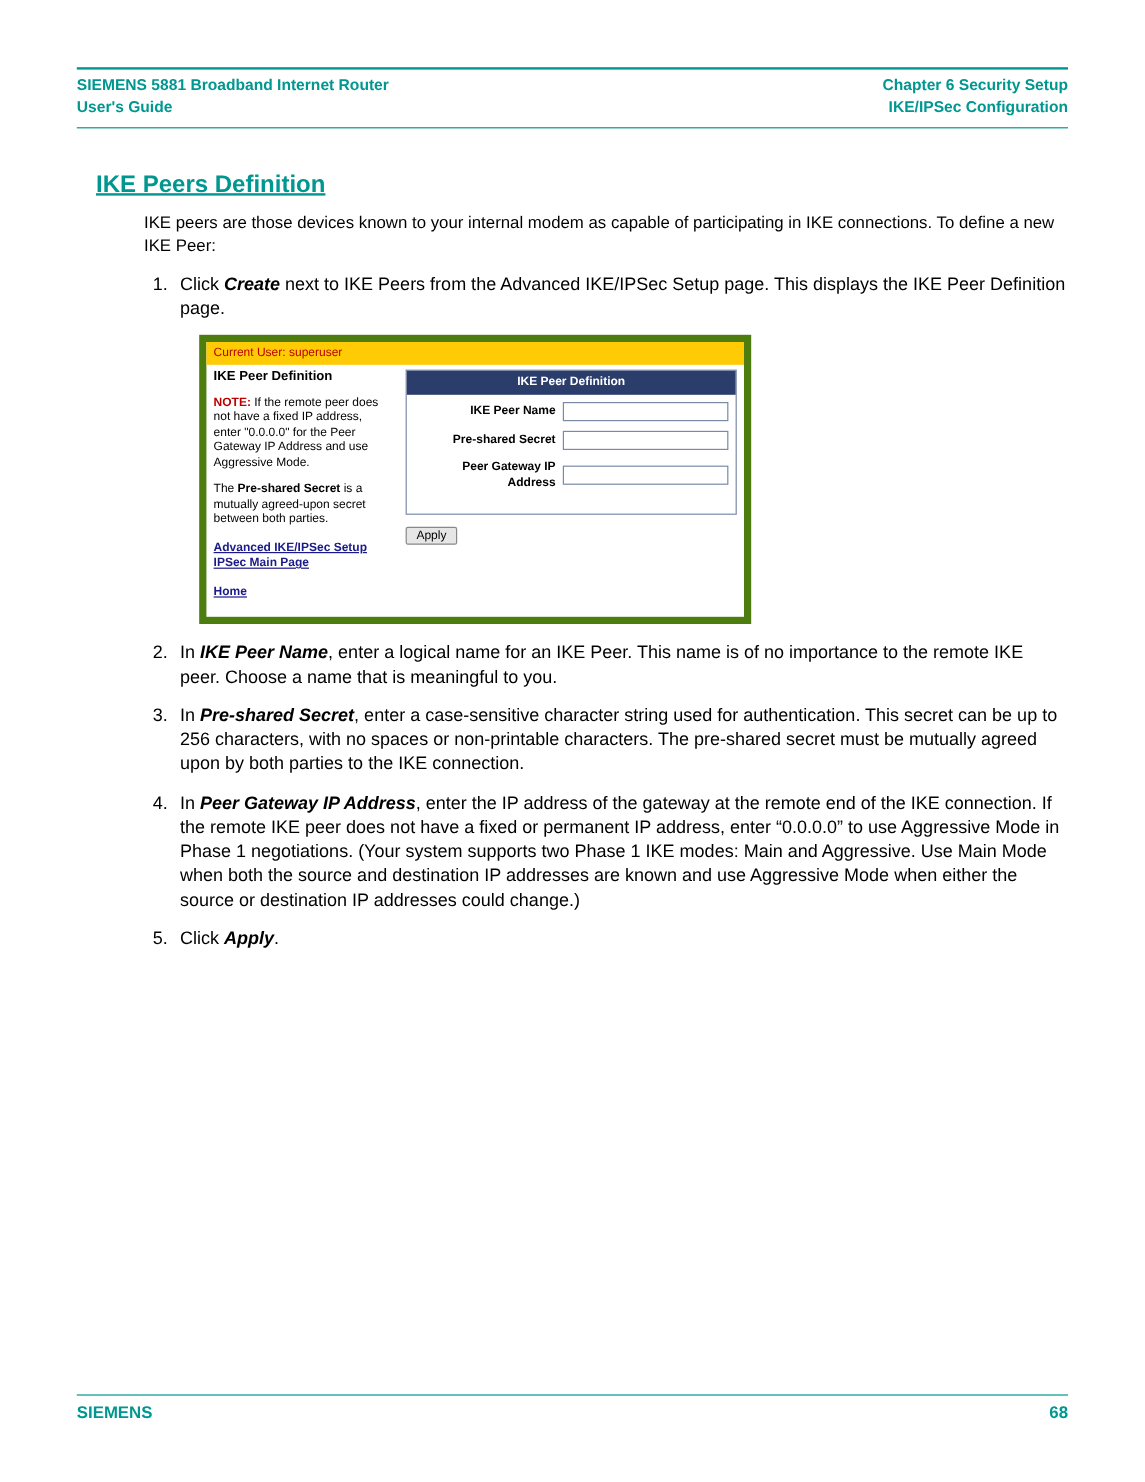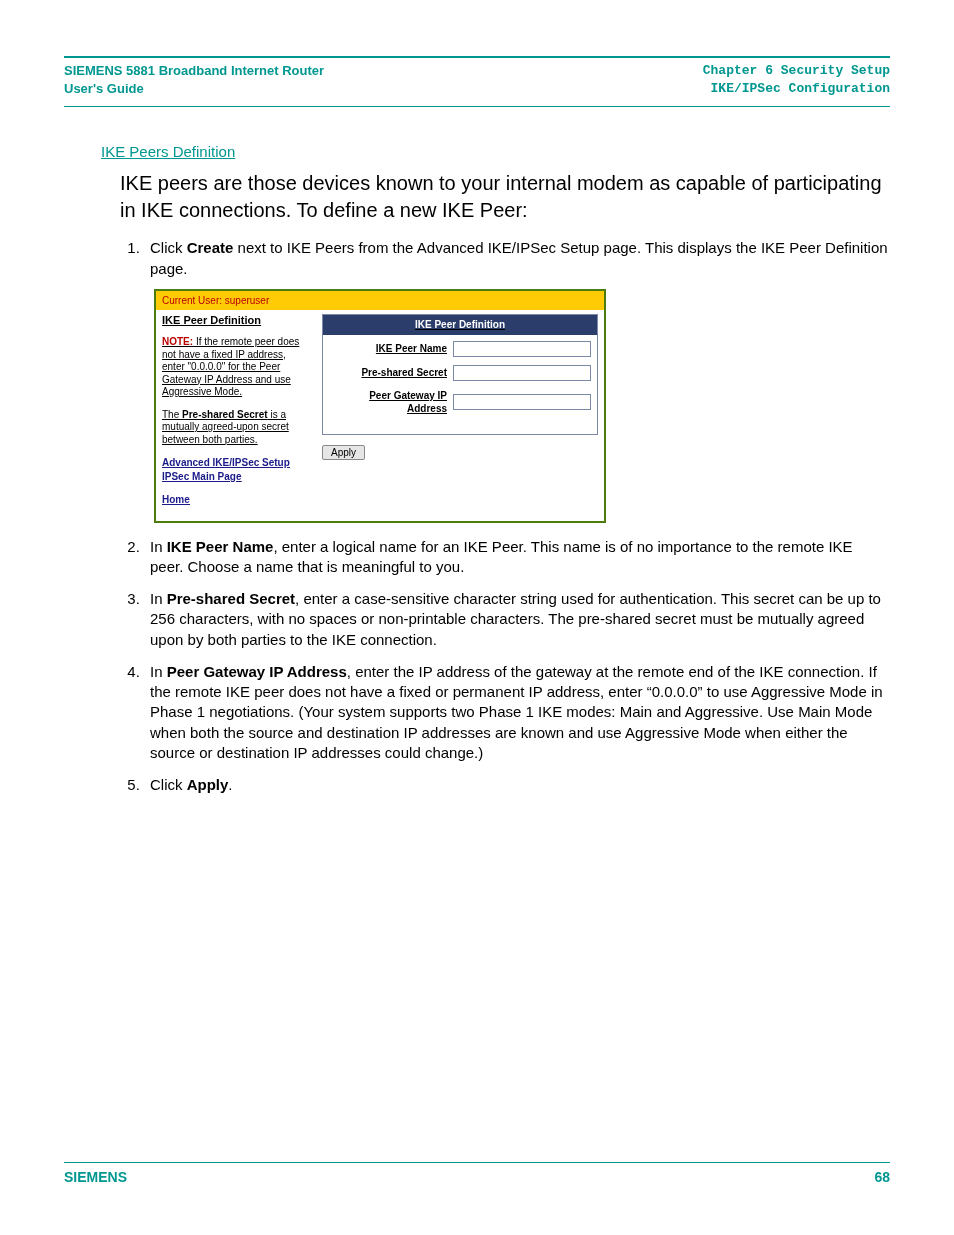--- a/index.html
+++ b/index.html
@@ -27,78 +27,76 @@
     padding-bottom: 6px;
   }
   .header-left {
     color: #009790;
     font-weight: bold;
   }
   .header-right {
     color: #009790;
     font-weight: bold;
     text-align: right;
-    font-family: Liberation Mono, monospace;
   }
   .hr-header {
     border-top: 1px solid #009790;
     margin-top: 2px;
   }
 
   .body {
     padding-top: 36px;
   }
 
   .section-heading {
     color: #009790;
-    font-weight: normal;
-    font-size: 15px;
+    font-weight: bold;
+    font-size: 20px;
     text-decoration: underline;
-    margin-left: 37px;
+    margin-left: 16px;
     margin-bottom: 10px;
   }
 
   .intro-p {
-    font-size: 20px;
+    font-size: 14px;
     line-height: 1.35;
     margin: 0 0 14px 56px;
   }
 
   ol.steps {
     margin: 0 0 0 56px;
     padding-left: 24px;
     font-size: 15px;
     line-height: 1.35;
   }
   ol.steps > li {
     margin-bottom: 12px;
     padding-left: 6px;
   }
-  ol.steps .b { font-weight: bold; }
+  ol.steps .b { font-weight: bold; font-style: italic; }
 
   
   .app-shot {
     width: 448px;
-    margin: 10px 0 14px 4px;
-    border: 2px solid #4d7c0f;
+    margin: 10px 0 14px 16px;
+    border: 6px solid #4d7c0f;
     font-family: Arial, sans-serif;
     font-size: 10px;
     background: #fff;
   }
   .app-bar {
     background: #ffcb05;
     color: #b00;
     font-size: 10px;
     padding: 3px 6px;
   }
   .app-inner {
     display: flex;
     padding: 4px 6px 14px 6px;
     gap: 22px;
-    text-decoration: underline;
   }
   .app-left {
     width: 178px;
     color: #000;
     line-height: 1.25;
   }
   .app-left .ttl {
     font-weight: bold;
     font-size: 11px;
     color: #000;

